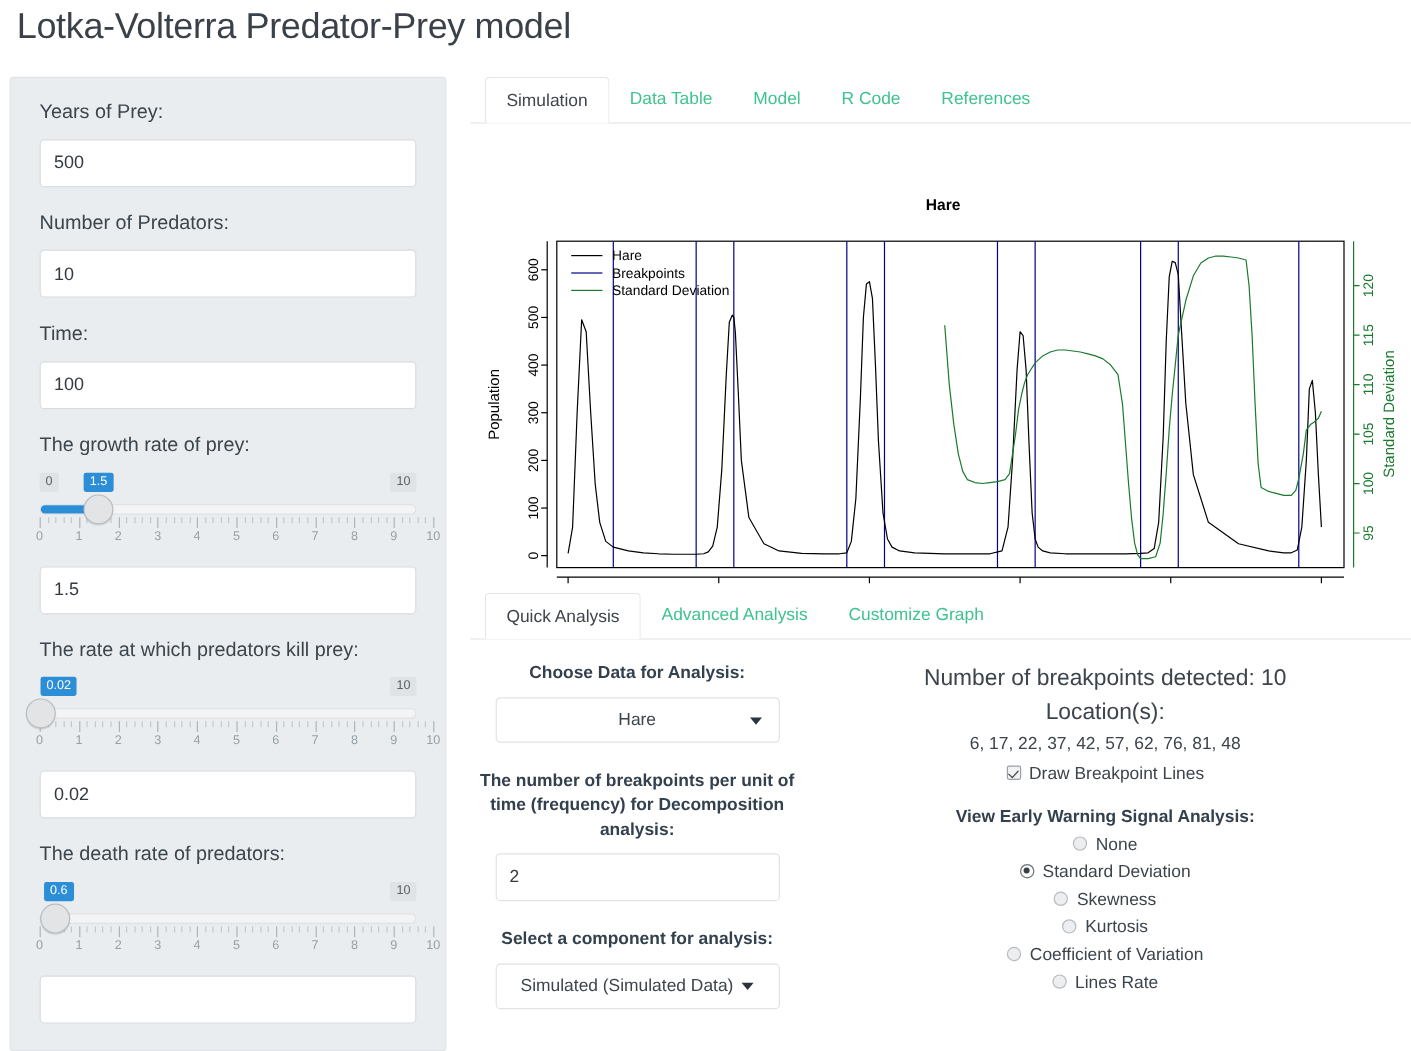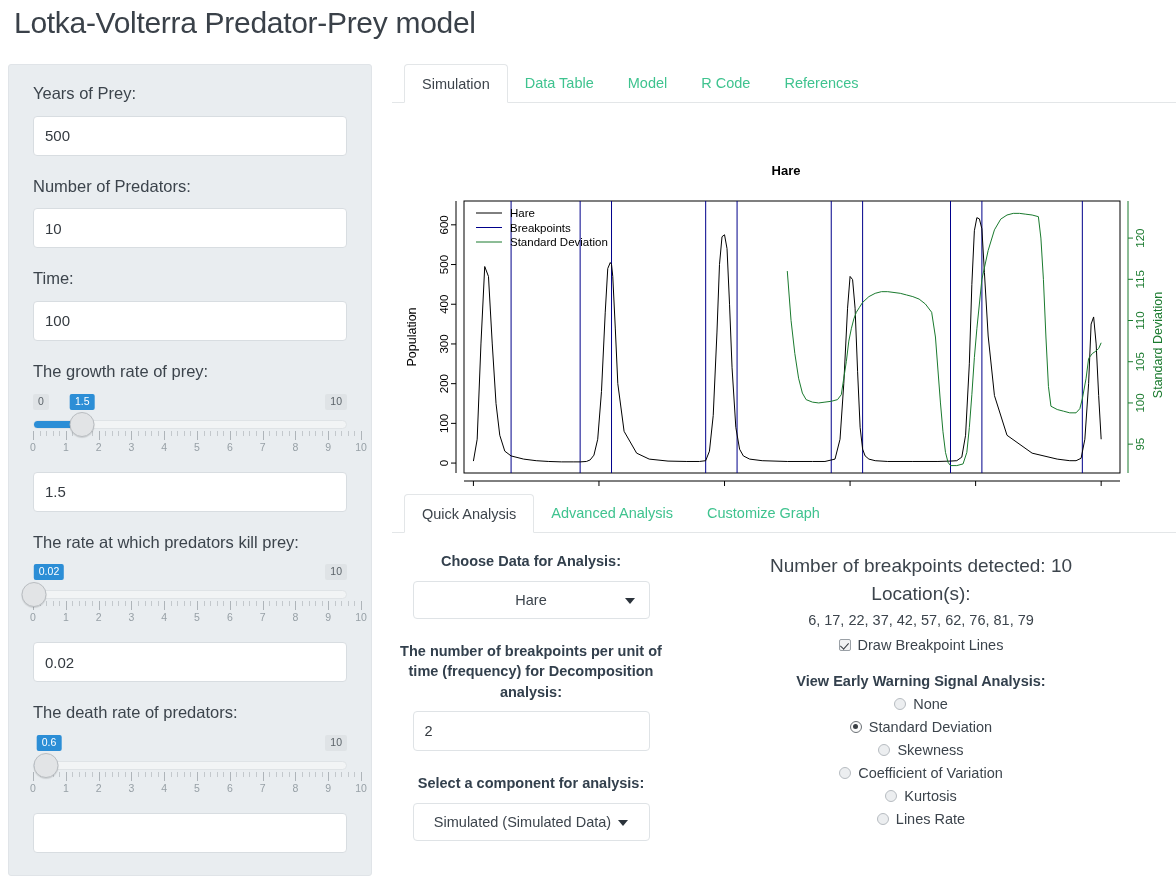--- a/index.html
+++ b/index.html
@@ -539,32 +539,32 @@
 
         <div class="bold-label">Select a component for analysis:</div>
         <div class="select-box inline-caret">
           <span>Simulated (Simulated Data)</span><span class="caret-inline"></span>
         </div>
       </div>
 
       <div class="col-right">
         <div class="bp-count">Number of breakpoints detected: 10</div>
         <div class="bp-locs-title">Location(s):</div>
-        <div class="bp-locs">6, 17, 22, 37, 42, 57, 62, 76, 81, 79</div>
+        <div class="bp-locs">6, 17, 22, 37, 42, 57, 62, 76, 81, 48</div>
 
         <div class="check-row">
           <span class="cb checked"></span><span>Draw Breakpoint Lines</span>
         </div>
 
         <div class="ews-title">View Early Warning Signal Analysis:</div>
         <div id="ews-list">
             <div class="radio-row"><span class="rb"></span><span>None</span></div>
             <div class="radio-row"><span class="rb sel"></span><span>Standard Deviation</span></div>
             <div class="radio-row"><span class="rb"></span><span>Skewness</span></div>
+            <div class="radio-row"><span class="rb"></span><span>Kurtosis</span></div>
             <div class="radio-row"><span class="rb"></span><span>Coefficient of Variation</span></div>
-            <div class="radio-row"><span class="rb"></span><span>Kurtosis</span></div>
             <div class="radio-row"><span class="rb"></span><span>Lines Rate</span></div>
           </div>
       </div>
 
     </div>
   </div>
 </div>
 
 </body></html>

